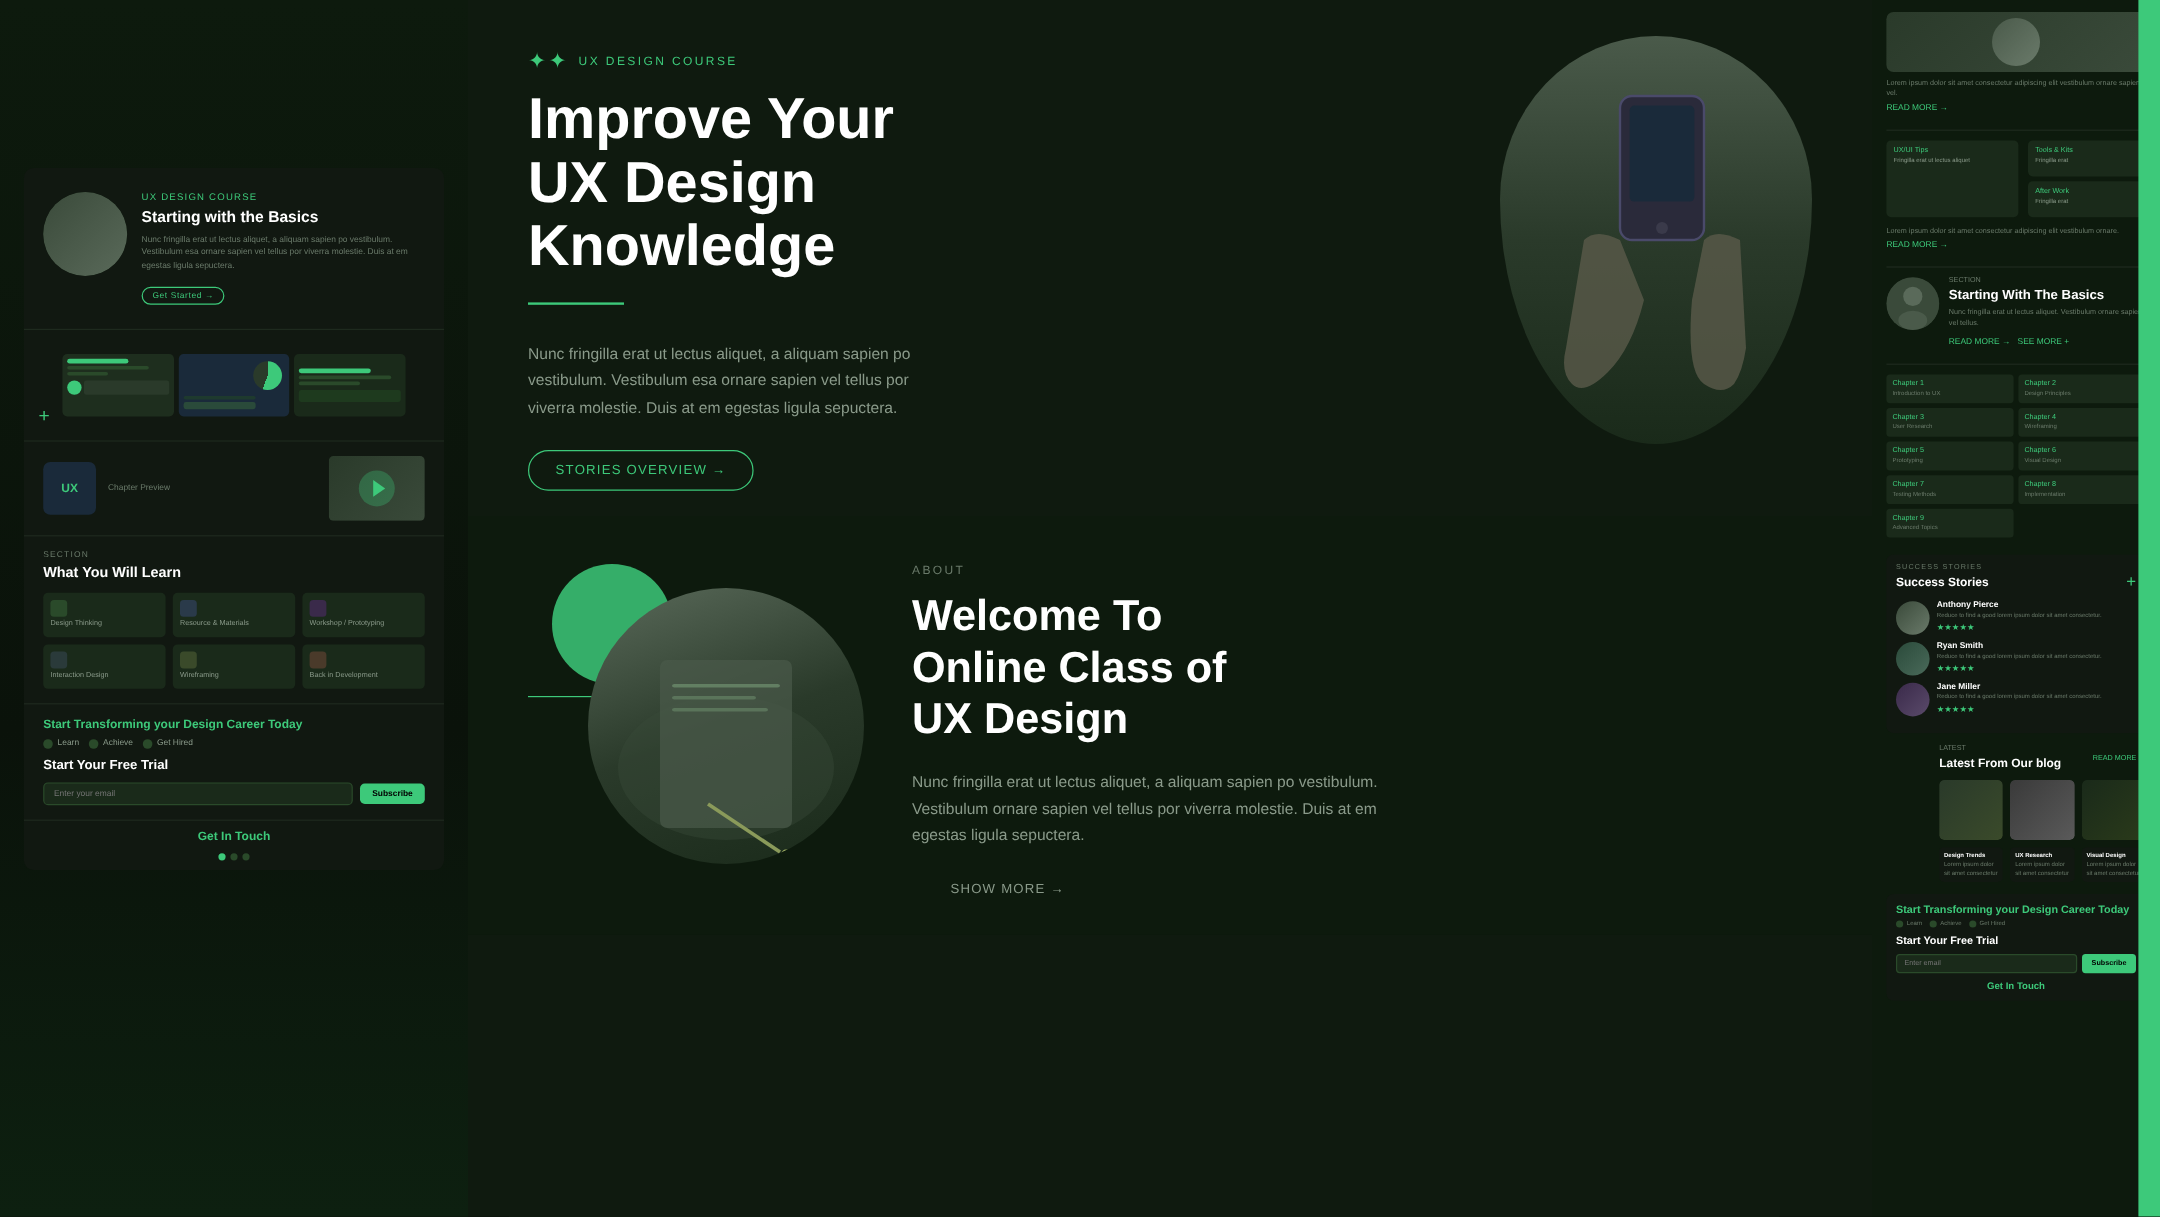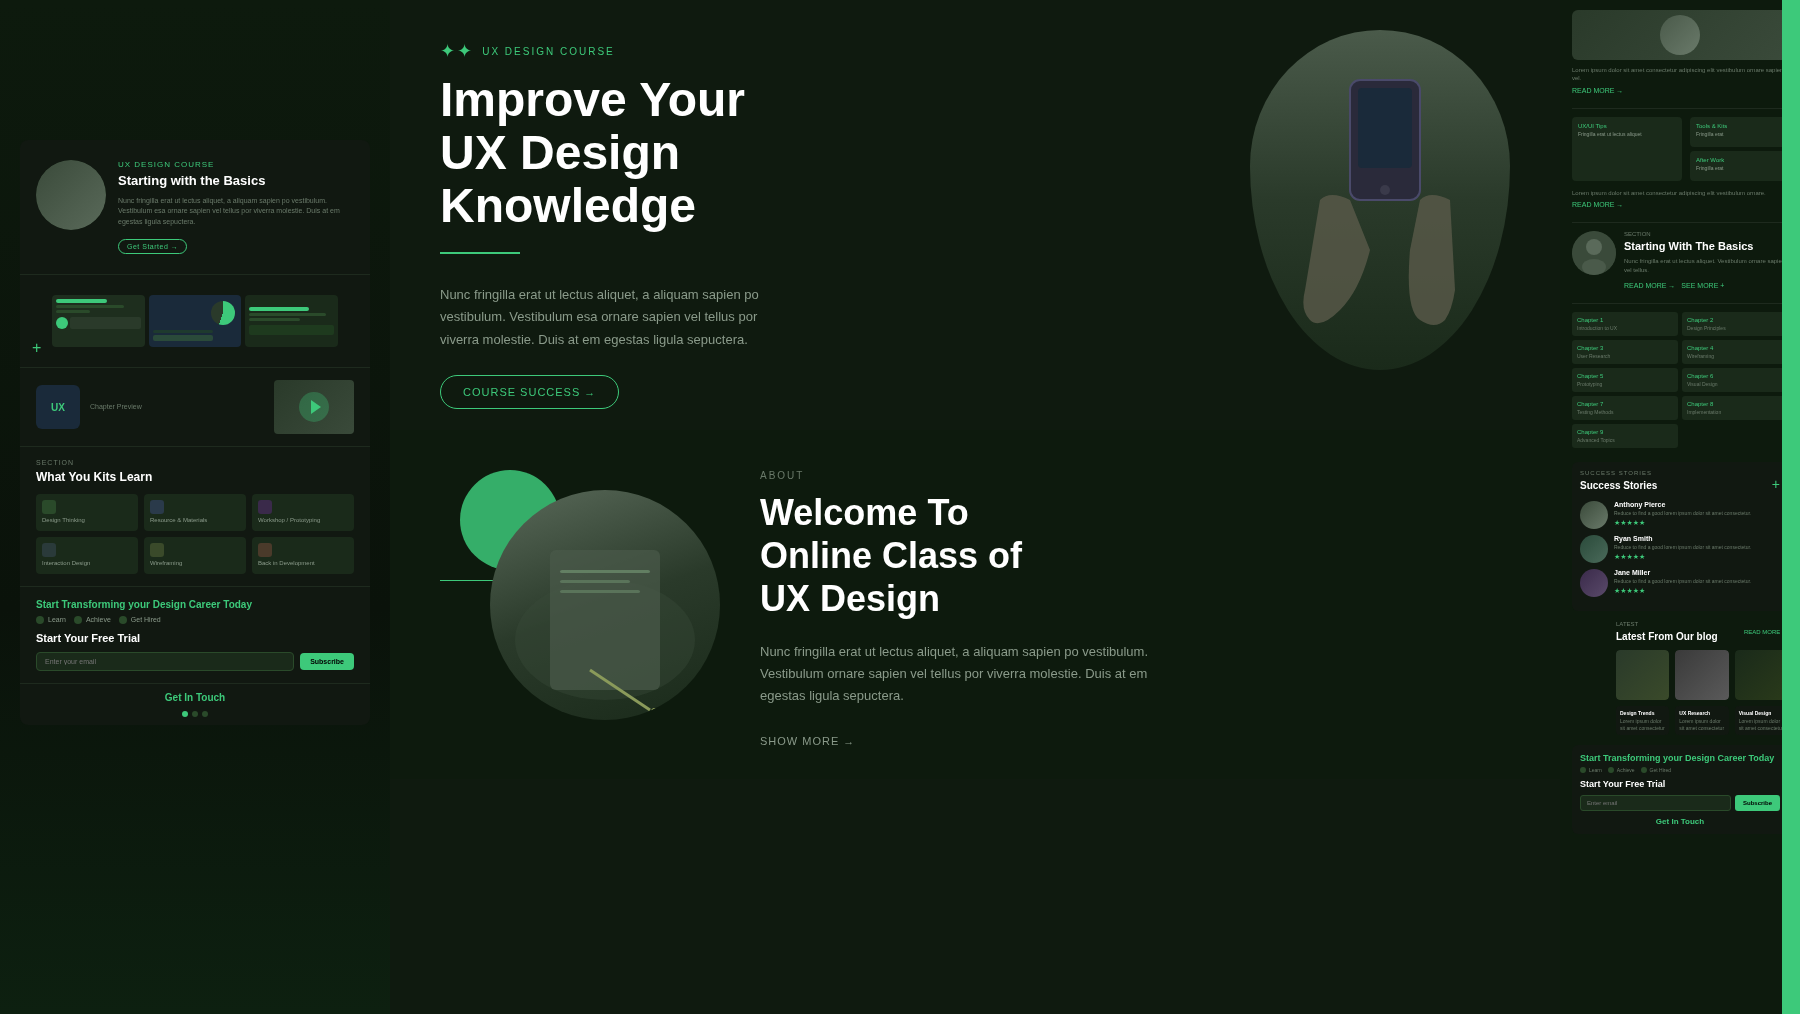--- a/index.html
+++ b/index.html
@@ -511,20 +511,21 @@
     }
 
     .about-show-more {
       display: inline-flex;
       align-items: center;
       gap: 6px;
       color: #8a9a8a;
       font-size: 11px;
       letter-spacing: 1px;
       cursor: pointer;
+      margin-left: 32px;
     }
 
     
     .right-panel {
       width: 240px;
       height: 1014px;
       background: #0d1a0d;
       flex-shrink: 0;
       overflow: hidden;
       padding: 10px 12px;
@@ -904,21 +905,21 @@
         <div style="width:100%;height:100%;background:linear-gradient(135deg, #2a3a2a, #3a4a3a);display:flex;align-items:center;justify-content:center;">
           <div style="width:30px;height:30px;border-radius:50%;background:rgba(61,201,122,0.3);display:flex;align-items:center;justify-content:center;">
             <div style="width:0;height:0;border-left:10px solid #3dc97a;border-top:7px solid transparent;border-bottom:7px solid transparent;margin-left:3px;"></div>
           </div>
         </div>
       </div>
     </div>
 
     <div class="lp-learn">
       <div class="lp-learn-tag">SECTION</div>
-      <div class="lp-learn-title">What You Kits Learn</div>
+      <div class="lp-learn-title">What You Will Learn</div>
       <div class="lp-learn-grid">
         <div class="lp-learn-item">
           <div class="lp-learn-item-icon"></div>
           <div class="lp-learn-item-text">Design Thinking</div>
         </div>
         <div class="lp-learn-item">
           <div class="lp-learn-item-icon" style="background:#2a3a4a;"></div>
           <div class="lp-learn-item-text">Resource &amp; Materials</div>
         </div>
         <div class="lp-learn-item">
@@ -978,21 +979,21 @@
     <div class="hero-text">
       <div class="hero-tag">
         <span class="hero-tag-stars">✦✦</span>
         <span>UX DESIGN COURSE</span>
       </div>
       <div class="hero-title">
         Improve Your<br>UX Design<br>Knowledge
       </div>
       <div class="hero-underline"></div>
       <div class="hero-desc">Nunc fringilla erat ut lectus aliquet, a aliquam sapien po vestibulum. Vestibulum esa ornare sapien vel tellus por viverra molestie. Duis at em egestas ligula sepuctera.</div>
-      <button class="hero-btn">COURSE SUCCESS →</button>
+      <button class="hero-btn">STORIES OVERVIEW →</button>
     </div>
     <div class="hero-image">
       <div class="hero-image-inner">
 
         <svg width="180" height="300" viewBox="0 0 180 300">
           <rect x="60" y="30" width="70" height="120" rx="10" fill="#2a2a3a" stroke="#4a4a6a" stroke-width="2"></rect>
           <rect x="68" y="38" width="54" height="80" rx="4" fill="#1a2a3a"></rect>
           <circle cx="95" cy="140" r="5" fill="#3a3a4a"></circle>
           <path d="M30 150 Q40 140 60 150 L80 200 Q70 240 50 260 Q30 280 20 270 Q10 260 15 240 Z" fill="#5a5a4a" opacity="0.8"></path>
           <path d="M130 150 Q140 140 160 150 L165 240 Q162 260 155 270 Q145 280 130 270 Q115 260 120 200 Z" fill="#5a5a4a" opacity="0.8"></path>

